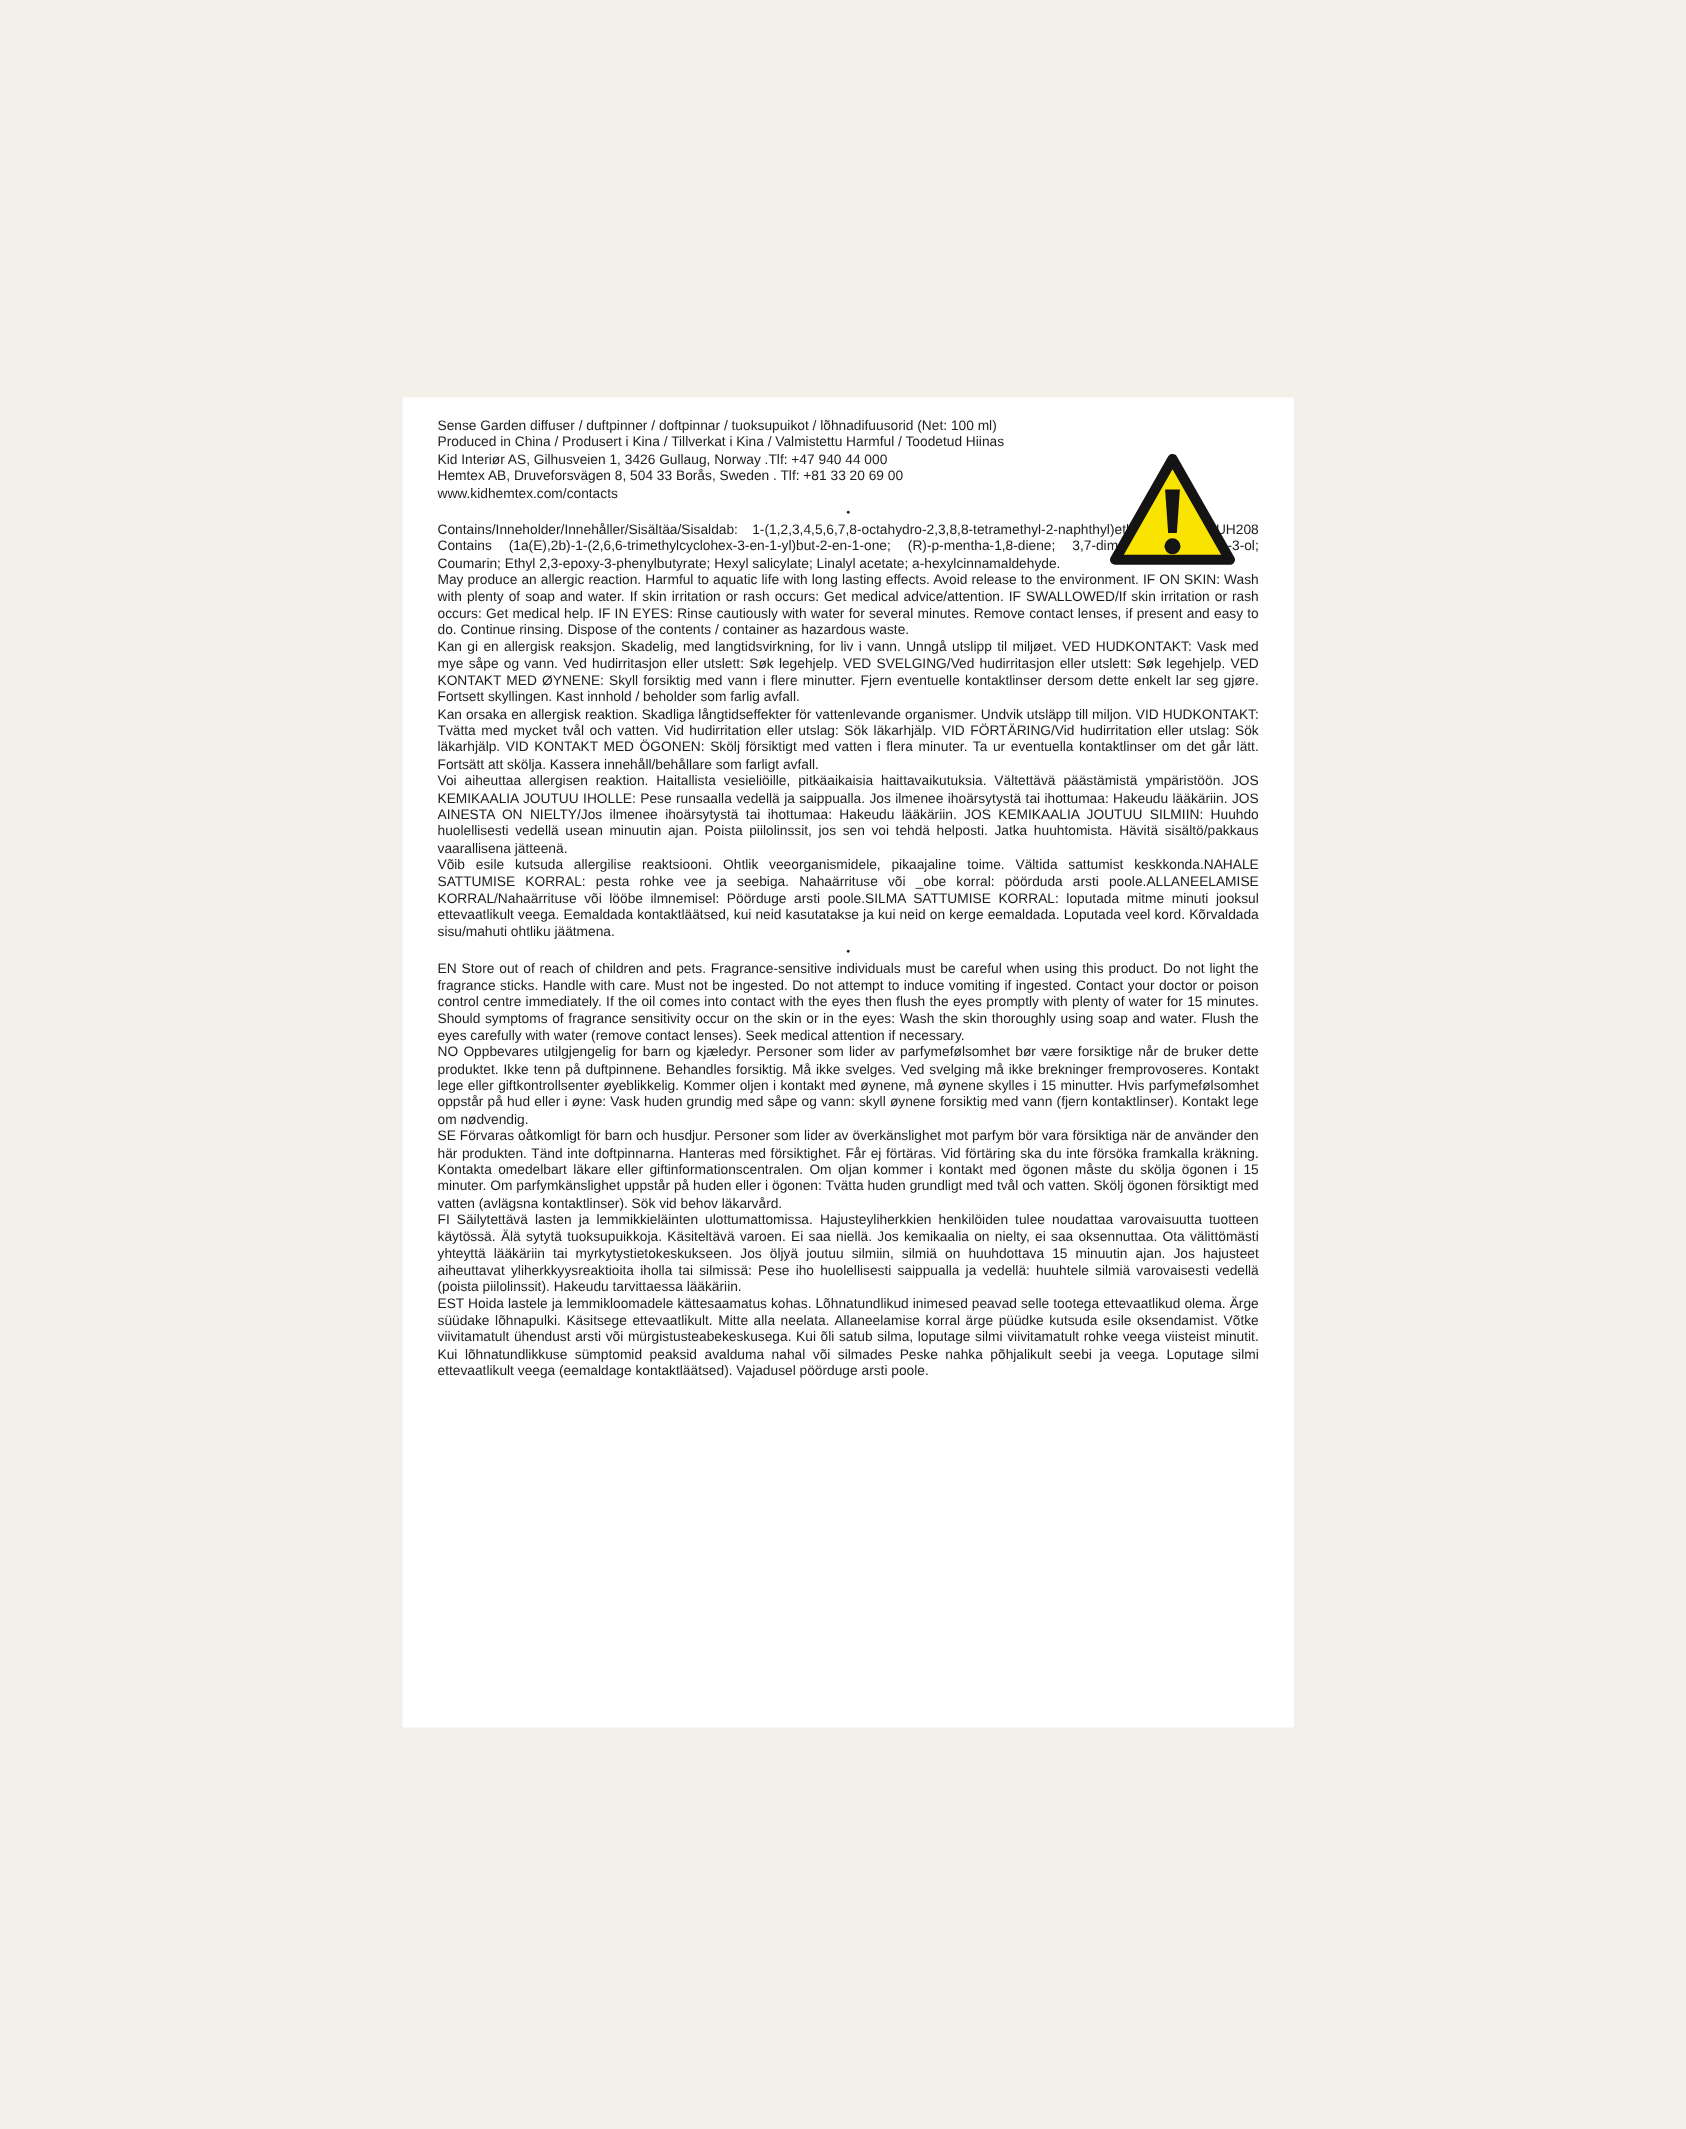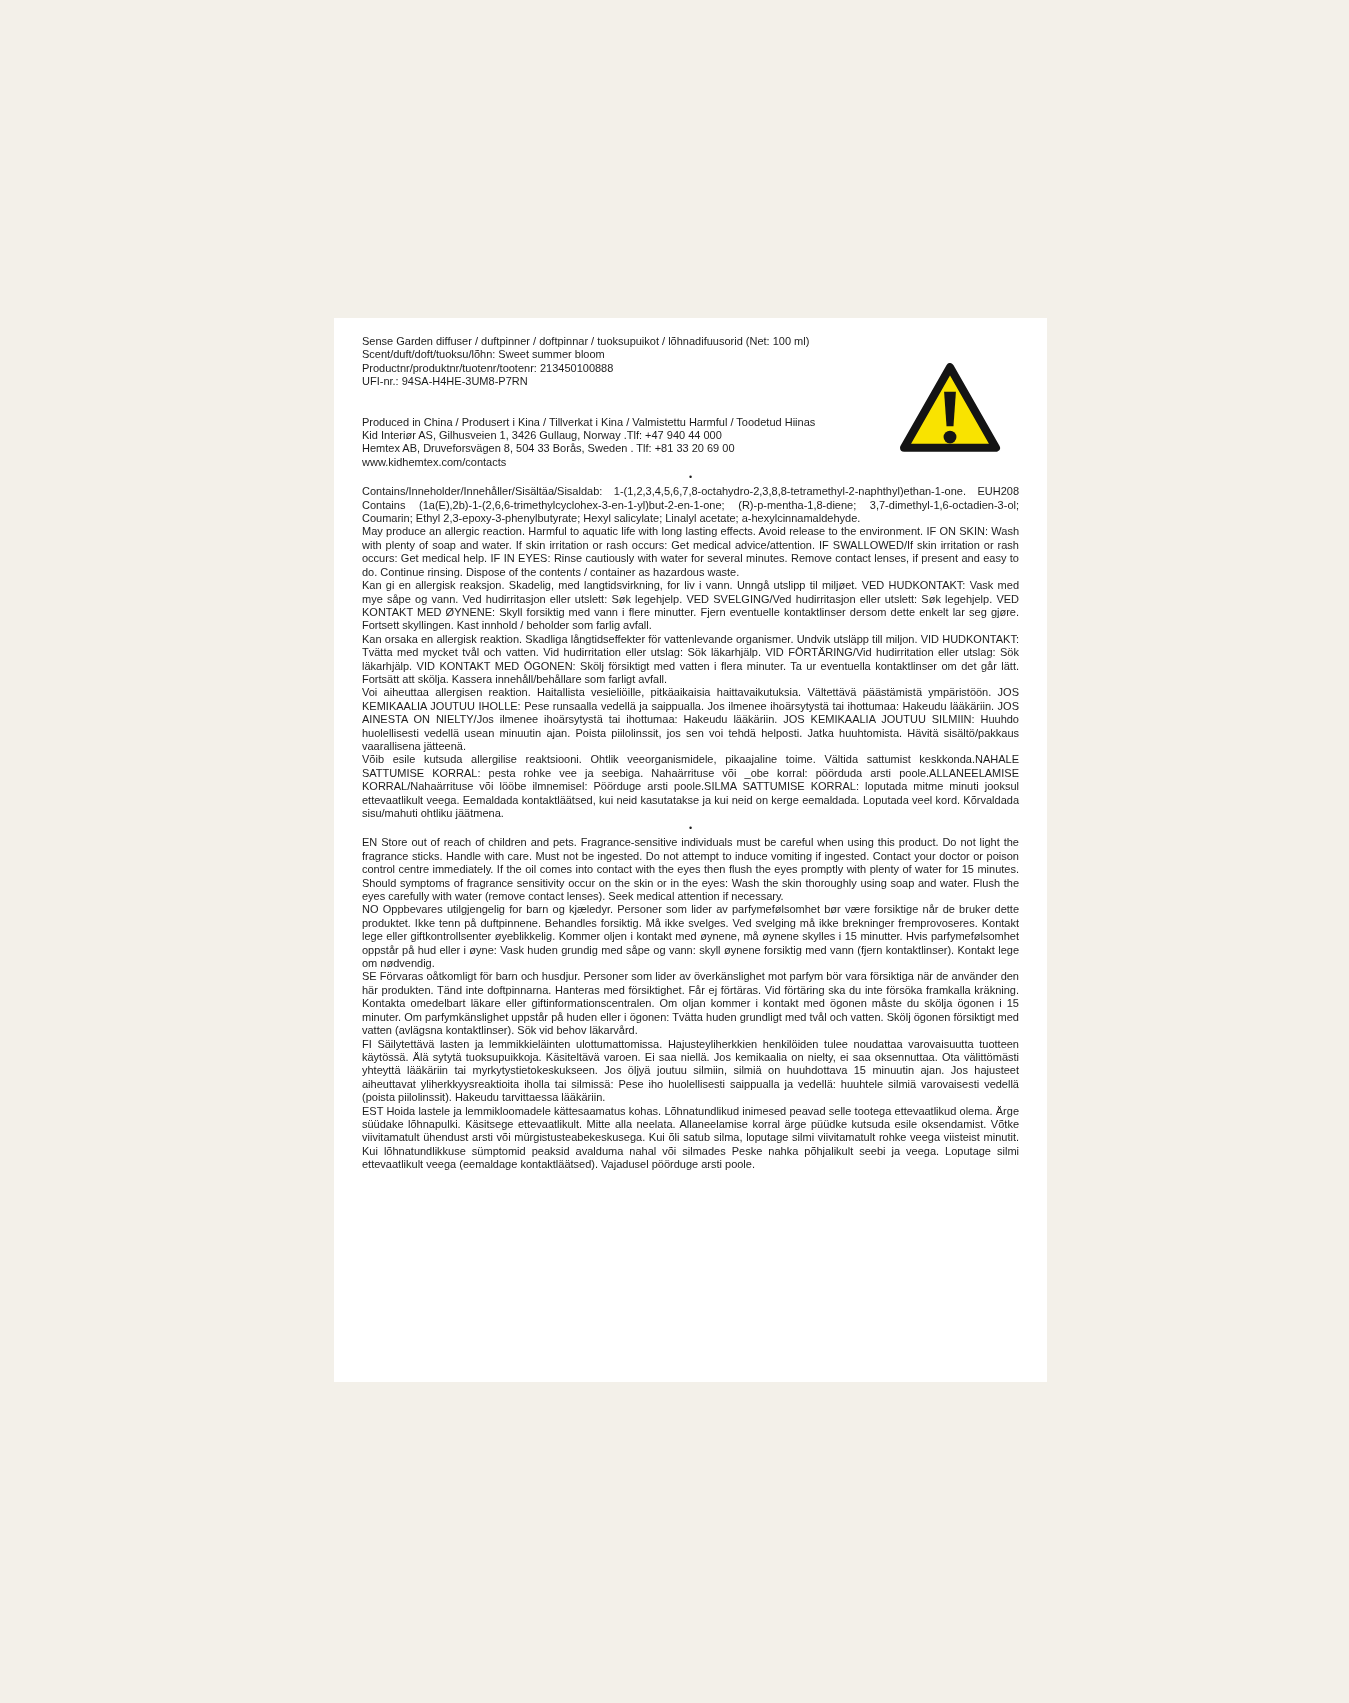--- a/index.html
+++ b/index.html
@@ -5,21 +5,21 @@
   html, body { margin: 0; padding: 0; }
   body {
     width: 1349px; height: 1703px;
     background: #f3f0e9;
     font-family: "Liberation Sans", "DejaVu Sans", sans-serif;
     color: #1d1d1d;
   }
   .canvas { position: relative; width: 1349px; height: 1703px; }
   .paper {
     position: absolute;
-    left: 334px; top: 318px;
+    left: 322px; top: 318px;
     width: 713px; height: 1064px;
     background: #ffffff;
     box-sizing: border-box;
     padding: 17px 28px 0 28px;
   }
   .paper p {
     margin: 0;
     font-size: 11px;
     line-height: 13.4px;
     white-space: normal;
@@ -54,25 +54,20 @@
     <div class="warning-wrap">
       <svg viewBox="0 0 100 88" aria-hidden="true">
         <path d="M50 4 L95 83 L5 83 Z" fill="#f9e300" stroke="#141414" stroke-width="8" stroke-linejoin="round"></path>
         <path d="M44.2 28 L55.8 28 L53.4 62 L46.6 62 Z" fill="#141414"></path>
         <circle cx="50" cy="72.5" r="6.3" fill="#141414"></circle>
       </svg>
     </div>
 
     <p class="title-line">Sense Garden diffuser / duftpinner / doftpinnar / tuoksupuikot / lõhnadifuusorid (Net: 100 ml)</p>
 
-    <div class="block info-block">
-      <p>Scent/duft/doft/tuoksu/lõhn: Sweet summer bloom</p>
-      <p>Productnr/produktnr/tuotenr/tootenr: 213450100888</p>
-      <p>UFI-nr.: 94SA-H4HE-3UM8-P7RN</p>
-    </div>
 
     <div class="block">
       <p>Produced in China / Produsert i Kina / Tillverkat i Kina / Valmistettu Harmful / Toodetud Hiinas</p>
       <p>Kid Interiør AS, Gilhusveien 1, 3426 Gullaug, Norway .Tlf: +47 940 44 000</p>
       <p>Hemtex AB, Druveforsvägen 8, 504 33 Borås, Sweden . Tlf: +81 33 20 69 00</p>
       <p>www.kidhemtex.com/contacts</p>
     </div>
 
     <div class="divider">•</div>
 

